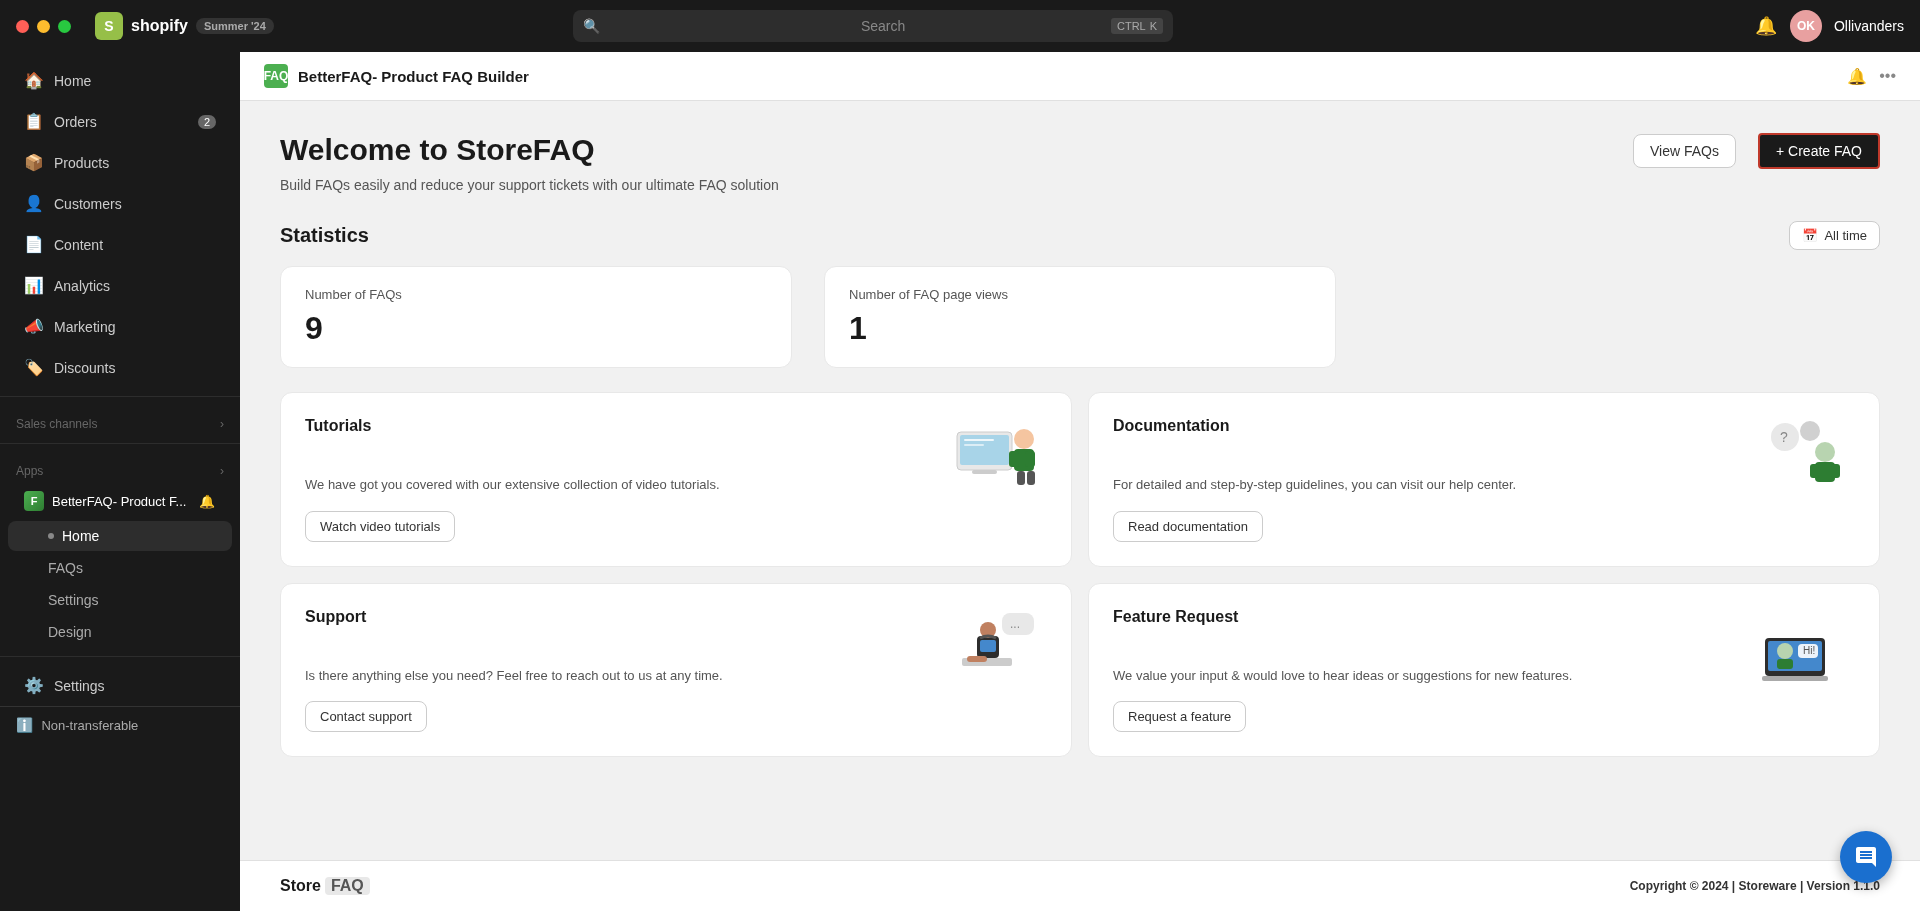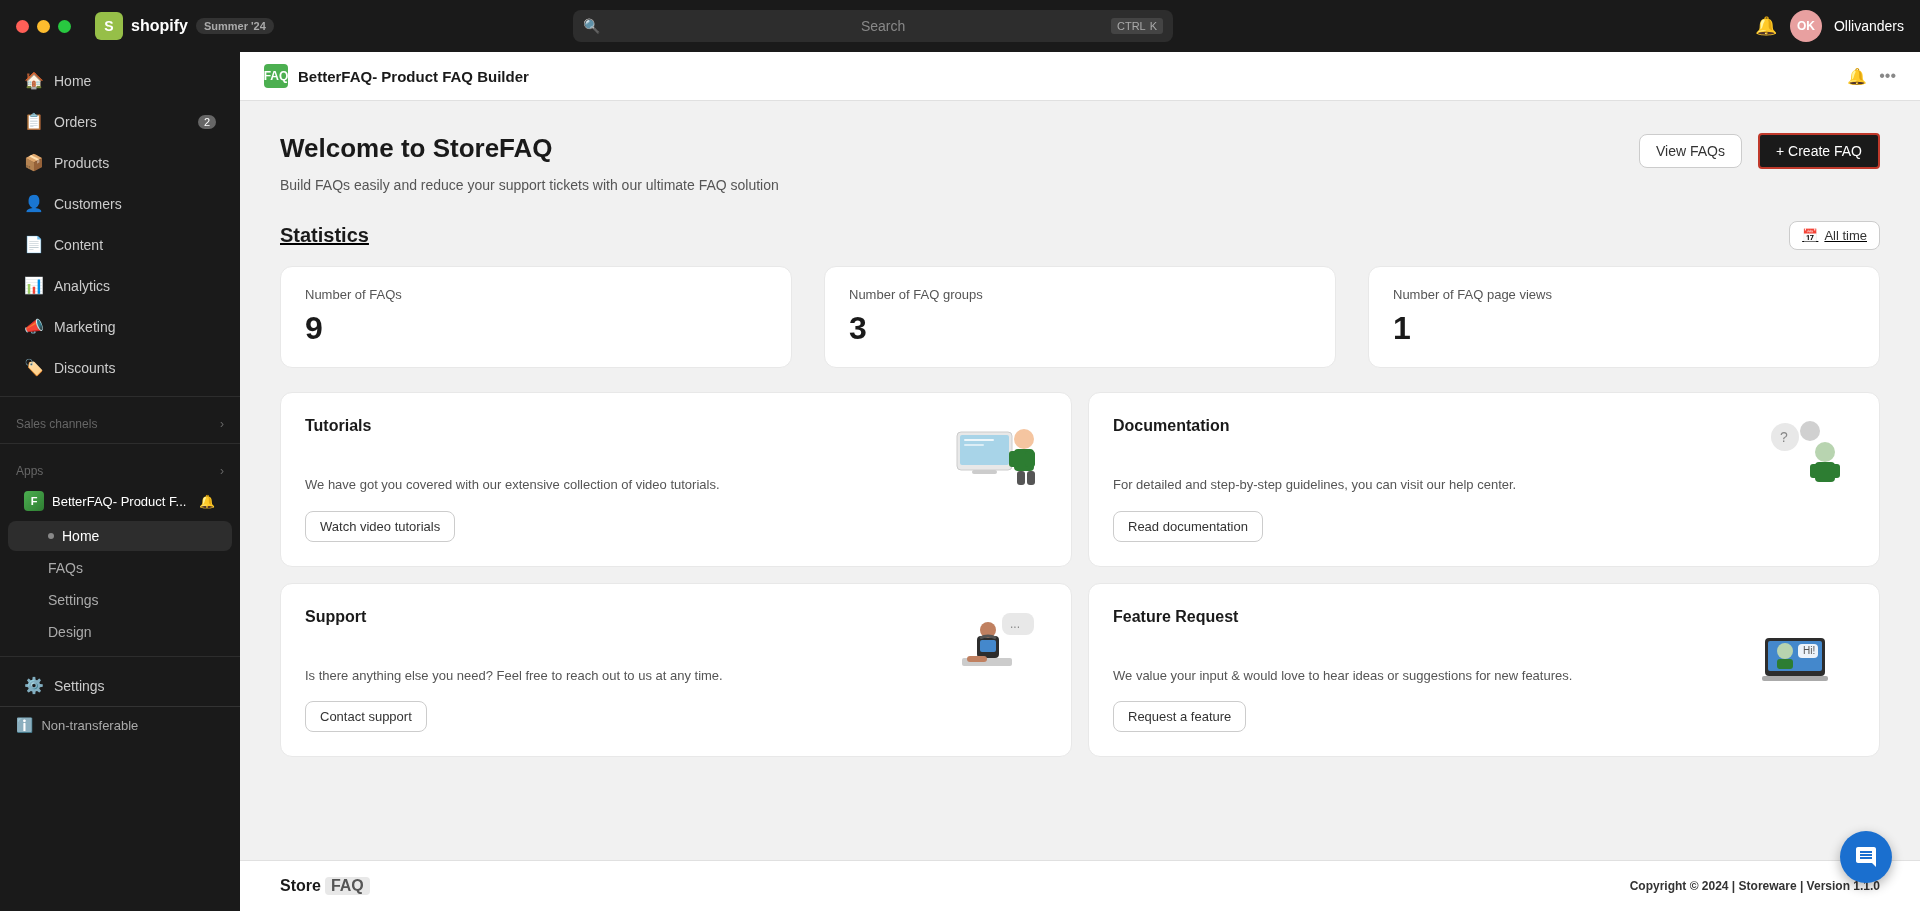--- a/index.html
+++ b/index.html
@@ -50,28 +50,28 @@
     .app-logo { width: 24px; height: 24px; background: #4caf50; border-radius: 4px; display: flex; align-items: center; justify-content: center; color: white; font-size: 12px; font-weight: 700; }
     .app-title-text { font-size: 15px; font-weight: 600; color: #1a1a1a; }
     .app-header-right { display: flex; gap: 12px; align-items: center; }
     .app-header-icon { color: #888; font-size: 16px; cursor: pointer; }
 
     
     .main-content { padding: 32px 40px; flex: 1; }
 
     
     .welcome-header { display: flex; align-items: flex-start; justify-content: space-between; margin-bottom: 8px; }
-    .welcome-title { font-size: 26px; font-weight: 700; color: #1a1a1a; }
-    .welcome-actions { display: flex; gap: 16px; align-items: center; }
+    .welcome-title { font-size: 30px; font-weight: 700; color: #1a1a1a; }
+    .welcome-actions { display: flex; gap: 22px; align-items: center; }
     .btn-secondary { background: white; border: 1px solid #ccc; border-radius: 8px; padding: 8px 16px; font-size: 14px; cursor: pointer; color: #333; }
     .btn-primary { background: #1a1a1a; border: 2px solid #c0392b; border-radius: 4px; padding: 8px 16px; font-size: 14px; cursor: pointer; color: white; display: flex; align-items: center; gap: 4px; }
     .welcome-subtitle { color: #555; font-size: 14px; margin-bottom: 28px; }
 
     
-    .stats-header { display: flex; align-items: center; justify-content: space-between; margin-bottom: 16px; text-decoration: underline; }
+    .stats-header { display: flex; align-items: center; justify-content: space-between; margin-bottom: 16px; }
     .stats-title { font-size: 20px; font-weight: 700; color: #1a1a1a; }
     .time-filter { background: white; border: 1px solid #ccc; border-radius: 8px; padding: 6px 12px; font-size: 13px; cursor: pointer; display: flex; align-items: center; gap: 6px; color: #333; }
     .stats-grid { display: grid; grid-template-columns: repeat(3, 1fr); gap: 32px; margin-bottom: 24px; }
     .stat-card { background: white; border-radius: 12px; padding: 20px 24px; border: 1px solid #e8e8e8; }
     .stat-label { font-size: 13px; color: #555; margin-bottom: 8px; }
     .stat-value { font-size: 32px; font-weight: 700; color: #1a1a1a; }
 
     
     .cards-grid { display: grid; grid-template-columns: 1fr 1fr; gap: 16px; }
     .card { background: white; border-radius: 12px; padding: 24px; border: 1px solid #e8e8e8; display: flex; align-items: flex-start; gap: 16px; }
@@ -243,24 +243,20 @@
           <span>All time</span>
         </button>
       </div>
 
       <div class="stats-grid">
         <div class="stat-card">
           <div class="stat-label">Number of FAQs</div>
           <div class="stat-value">9</div>
         </div>
         <div class="stat-card">
-          <div class="stat-label">Number of FAQ groups</div>
-          <div class="stat-value">3</div>
-        </div>
-        <div class="stat-card">
           <div class="stat-label">Number of FAQ page views</div>
           <div class="stat-value">1</div>
         </div>
       </div>
 
       <div class="cards-grid">
 
         <div class="card">
           <div class="card-content">
             <div class="card-title">Tutorials</div>

